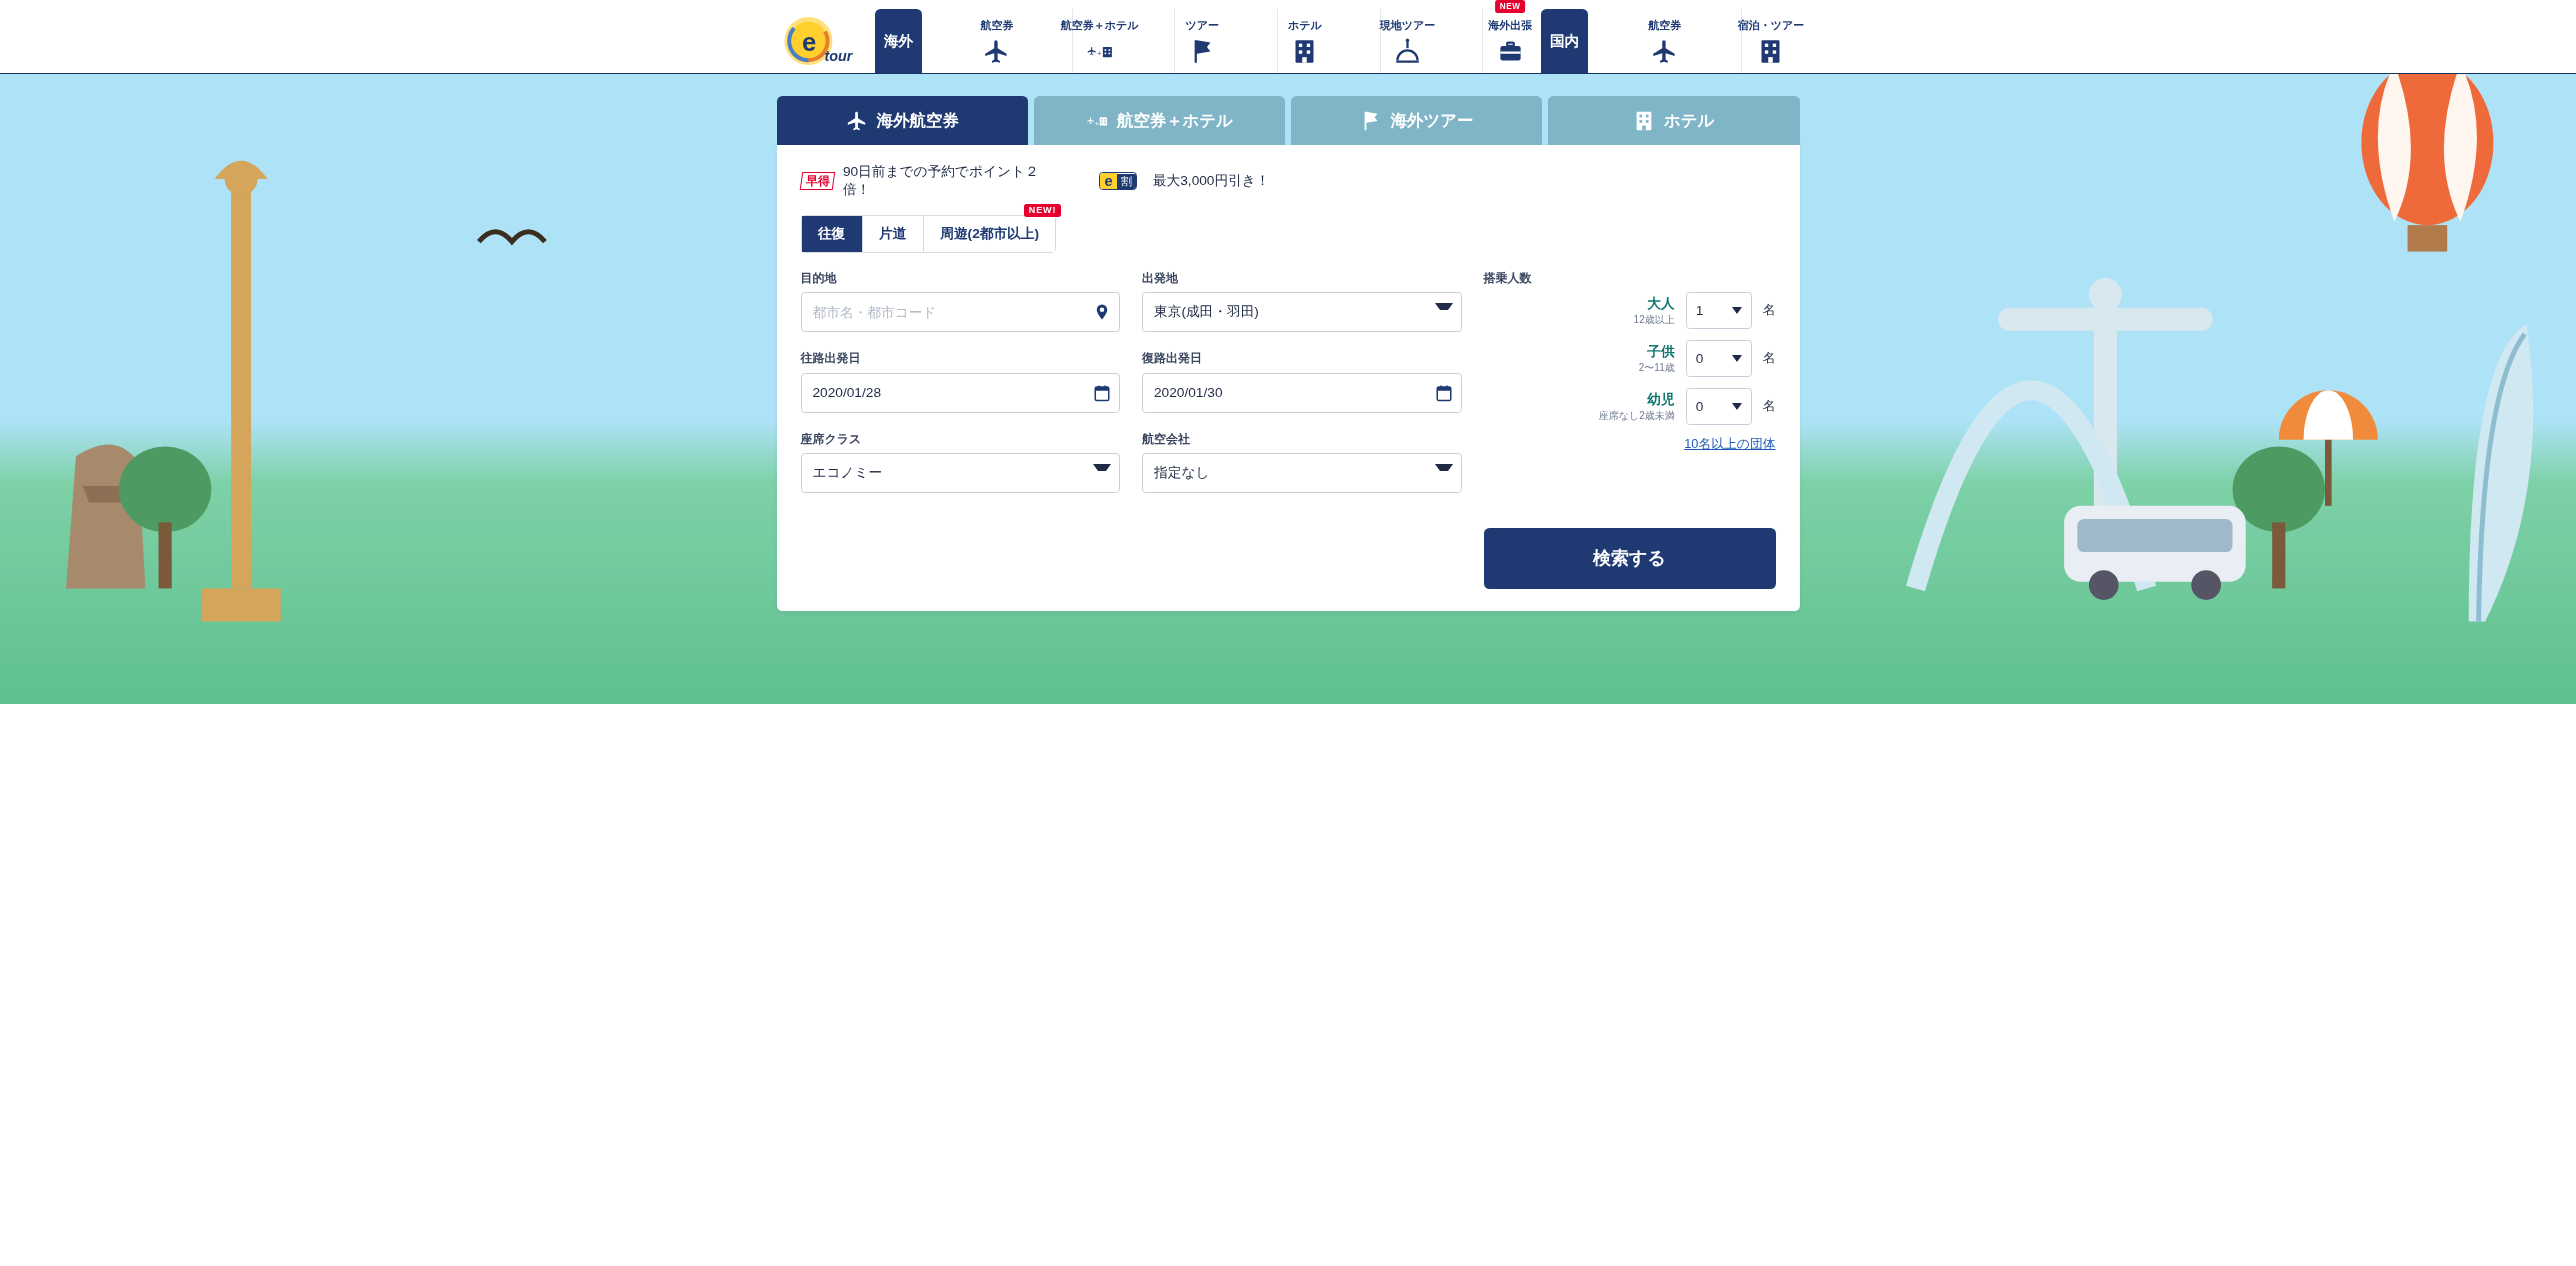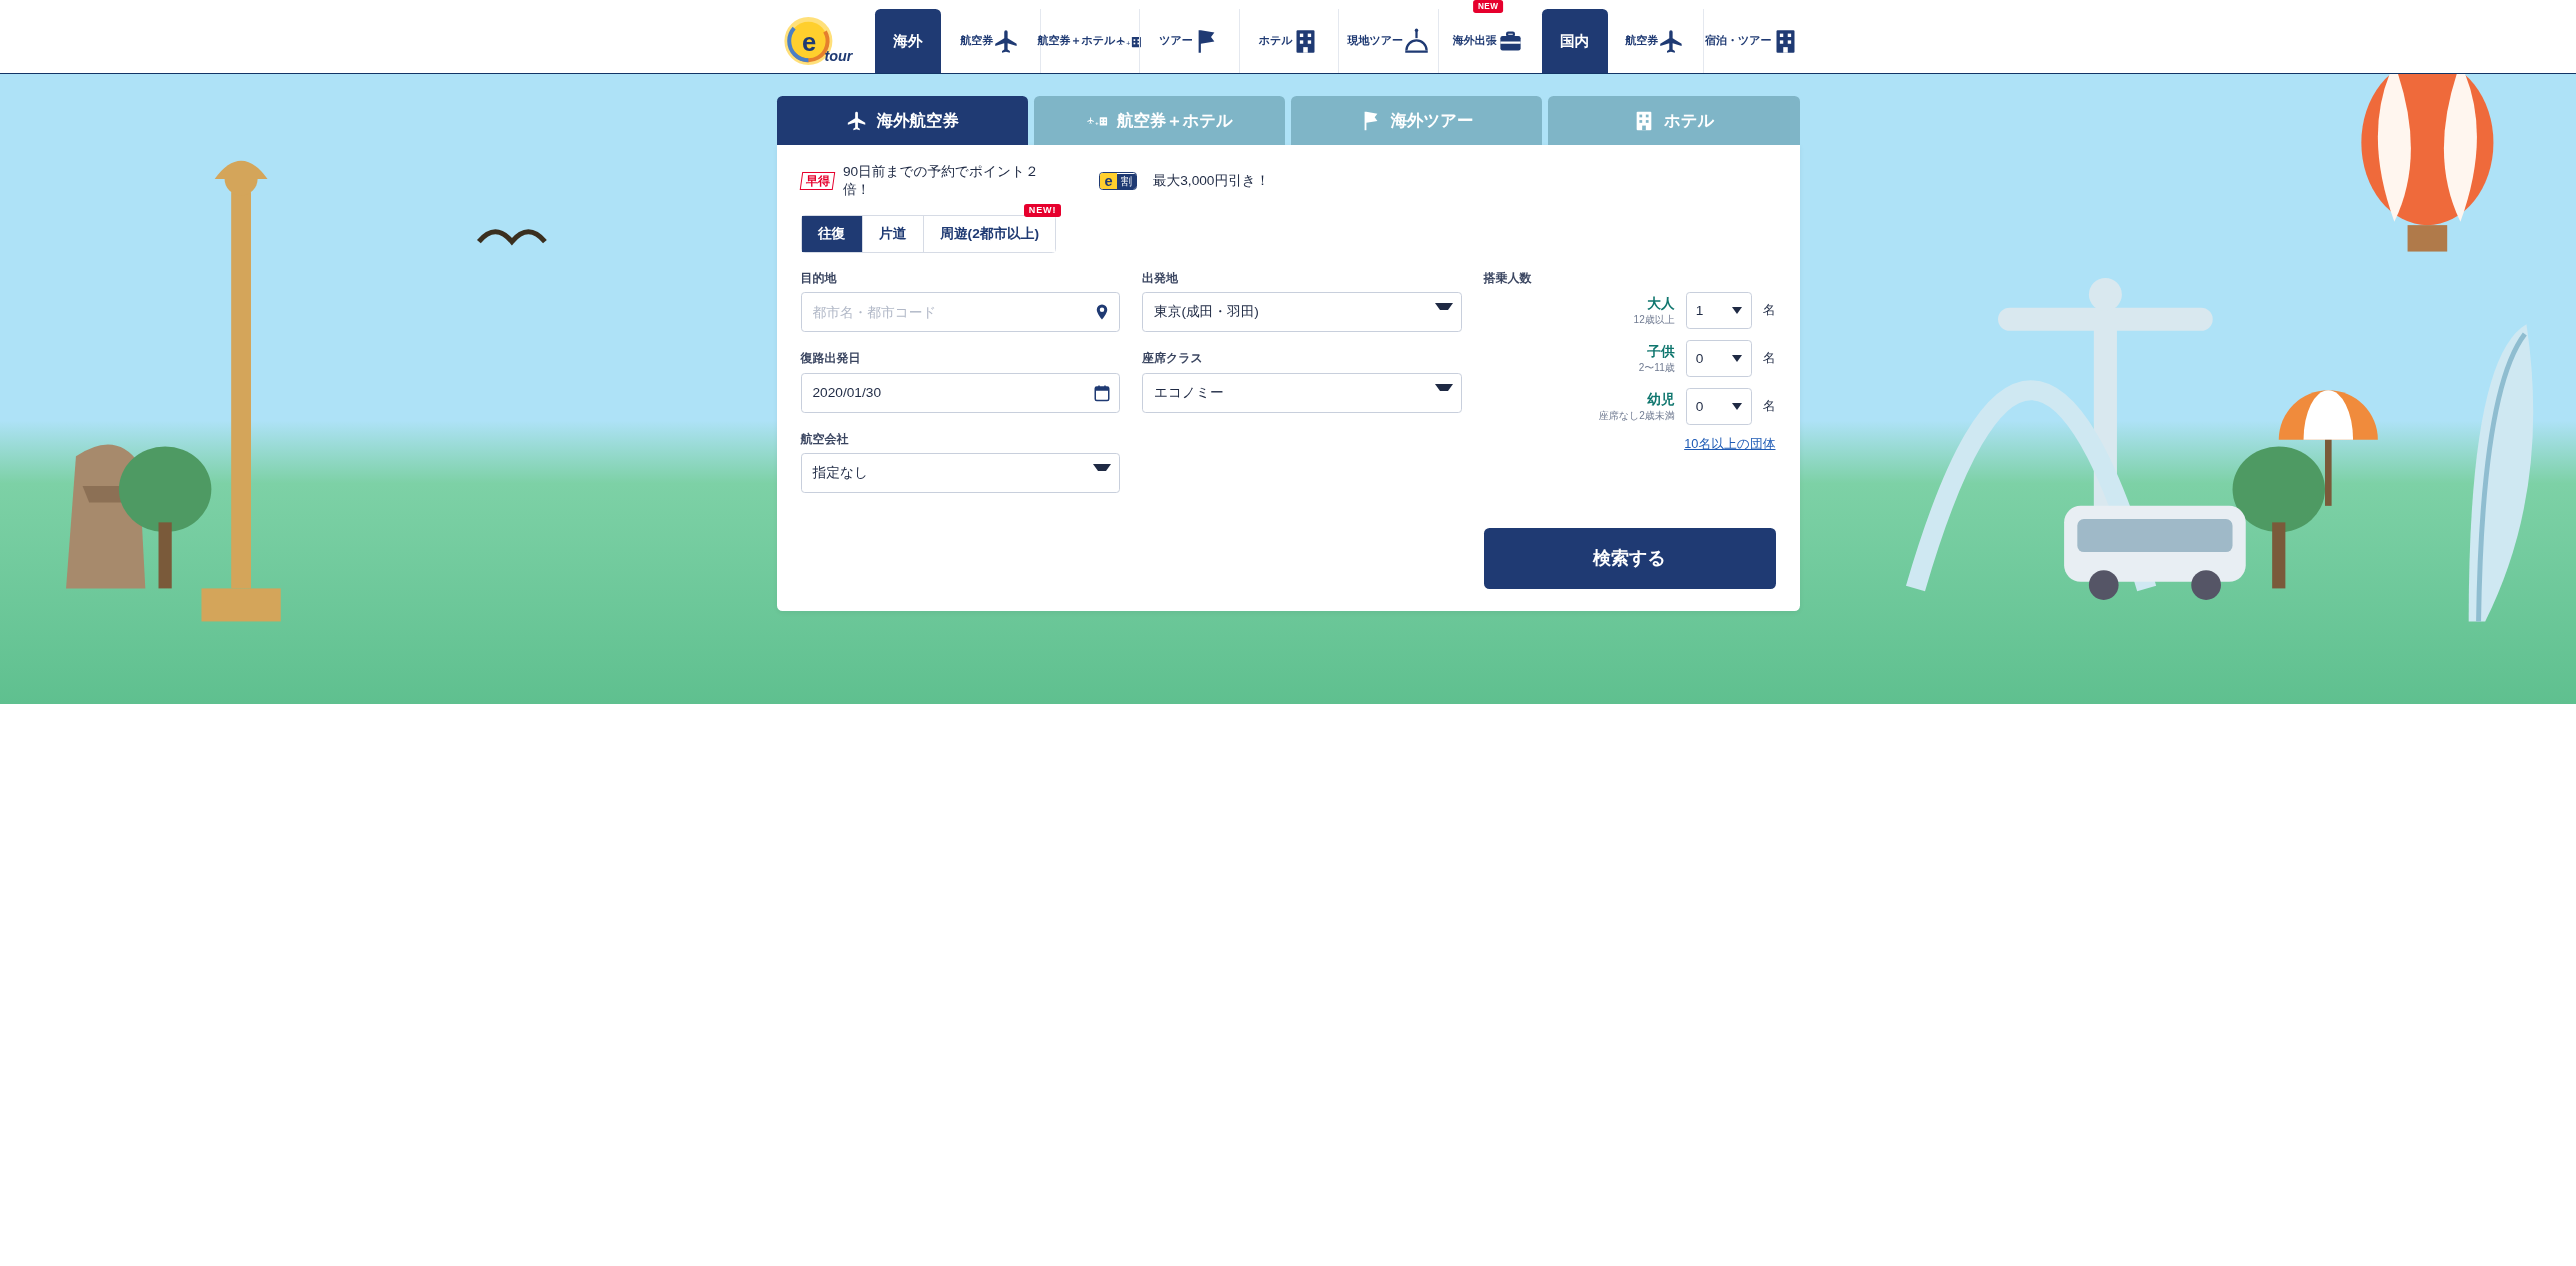--- a/index.html
+++ b/index.html
@@ -44,27 +44,28 @@
   }
 
   .nav-items {
     display: flex;
     flex: 1;
   }
   .nav-item {
     flex: 1;
     border-left: 0.9px solid #e4e8ef;
     display: flex;
-    flex-direction: row;
+    flex-direction: column;
     align-items: center;
     justify-content: center;
     padding: 7.3px 3.7px 3.7px;
     position: relative;
     cursor: pointer;
     min-width: 0;
+    margin-left: 48px;
   }
   .nav-item:first-child { border-left: none; }
   .nav-item-label {
     font-size: 11px;
     color: #1f3a73;
     font-weight: 700;
     margin-bottom: 5.5px;
     white-space: nowrap;
   }
   .nav-item-icon svg { width: 27px; height: 27px; fill:#1f3a73; }
@@ -617,37 +618,51 @@
             <div class="pax-select">
               <span>0</span>
                 <span class="caret"></span>
             </div>
             <span class="pax-unit">名</span>
           </div>
 
           <a class="group-link">10名以上の団体</a>
         </div>
 
-
         <div>
-          <label class="field-label">復路出発日</label>
+          <label class="field-label">往路出発日</label>
           <div class="input-wrap">
             <div class="select">
-              <span>2020/01/30</span>
+              <span>2020/01/28</span>
             </div>
             <svg class="icon-right" viewBox="0 0 24 24">
                 <rect x="3" y="4" width="18" height="18" rx="2" fill="none" stroke="#1f3a73" stroke-width="2"></rect>
                 <rect x="3" y="4" width="18" height="5" fill="#1f3a73"></rect>
                 <rect x="7" y="2" width="2" height="4" fill="#1f3a73"></rect>
                 <rect x="15" y="2" width="2" height="4" fill="#1f3a73"></rect>
               </svg>
           </div>
         </div>
 
         <div>
+          <label class="field-label">復路出発日</label>
+          <div class="input-wrap">
+            <div class="select">
+              <span>2020/01/30</span>
+            </div>
+            <svg class="icon-right" viewBox="0 0 24 24">
+                <rect x="3" y="4" width="18" height="18" rx="2" fill="none" stroke="#1f3a73" stroke-width="2"></rect>
+                <rect x="3" y="4" width="18" height="5" fill="#1f3a73"></rect>
+                <rect x="7" y="2" width="2" height="4" fill="#1f3a73"></rect>
+                <rect x="15" y="2" width="2" height="4" fill="#1f3a73"></rect>
+              </svg>
+          </div>
+        </div>
+
+        <div>
           <label class="field-label">座席クラス</label>
           <div class="input-wrap">
             <div class="select">
               <span>エコノミー</span>
             </div>
             <span class="icon-right caret"></span>
           </div>
         </div>
 
         <div>

